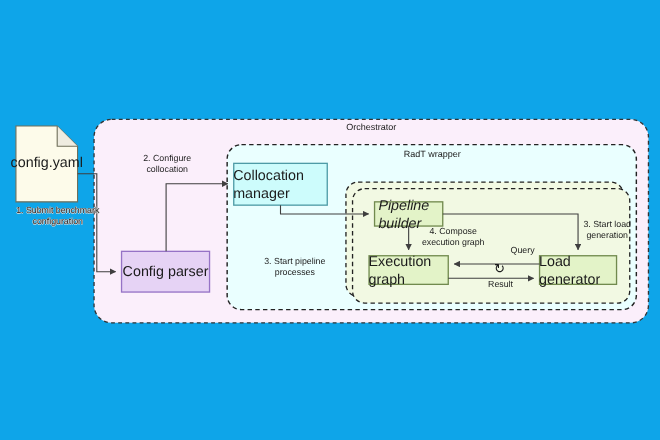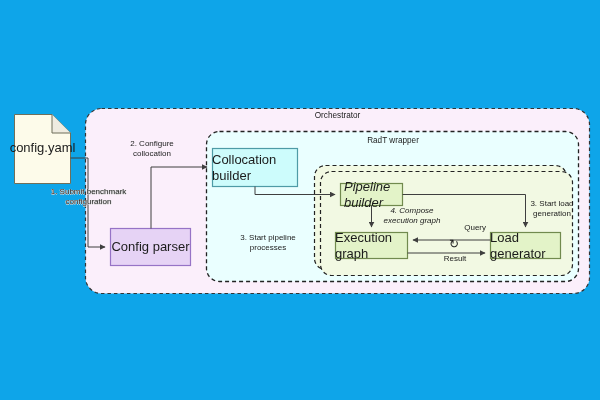--- a/index.html
+++ b/index.html
@@ -49,21 +49,20 @@
     font-size: 8px;
     line-height: 1.25;
     pointer-events: none;
     white-space: pre-line;
   }
   .edge-label.dark-bg {
     color: #2a2a2a;
     text-shadow:
       0.5px 0 #d8d8d8, -0.5px 0 #d8d8d8,
       0 0.5px #d8d8d8, 0 -0.5px #d8d8d8;
-    margin-left: 36px;
   }
   .cycle-icon {
     position: absolute;
     font-size: 12px;
     color: #1b1b1b;
     line-height: 1;
     pointer-events: none;
   }
 </style>
 </head>
@@ -116,38 +115,38 @@
 
   <div class="container-title" style="left:85px; top:111px; width:505px;">Orchestrator</div>
 
   <div class="container-title" style="left:207px; top:136px; width:372px;">RadT wrapper</div>
 
 
   <div class="node-label" style="left:14px; top:140px; width:57px; height:16px;">config.yaml</div>
 
   <div class="node-label" style="left:110px; top:228px; width:81px; height:38px;">Config parser</div>
 
-  <div class="node-label" style="left:212px; top:148px; width:86px; height:39px;">Collocation builder</div>
+  <div class="node-label" style="left:212px; top:148px; width:86px; height:39px;">Collocation manager</div>
 
   <div class="node-label" style="left:344px; top:183px; width:63px; height:23px;font-style:italic;">Pipeline builder</div>
 
   <div class="node-label" style="left:335px; top:232px; width:73px; height:27px;">Execution graph</div>
 
   <div class="node-label" style="left:490px; top:232px; width:71px; height:27px;">Load generator</div>
 
   <div class="edge-label dark-bg" style="left:0px; top:187px; width:105px;">1. Submit benchmark
 configuration</div>
 
   <div class="edge-label" style="left:108px; top:139px; width:88px;">2. Configure
 collocation</div>
 
   <div class="edge-label" style="left:224px; top:197px; width:88px;margin-top:36px;">3. Start pipeline
 processes</div>
 
-  <div class="edge-label" style="left:372px; top:206px; width:80px;font-style:italic;">4. Compose
+  <div class="edge-label" style="left:372px; top:206px; width:80px;">4. Compose
 execution graph</div>
 
   <div class="edge-label" style="left:521px; top:199px; width:62px;">3. Start load
 generation</div>
 
   <div class="edge-label" style="left:424px; top:223px; width:62px;text-align:right;">Query</div>
 
   <div class="edge-label" style="left:424px; top:254px; width:62px;">Result</div>
 
   <div class="cycle-icon" style="left:449px; top:238px;">↻</div>

